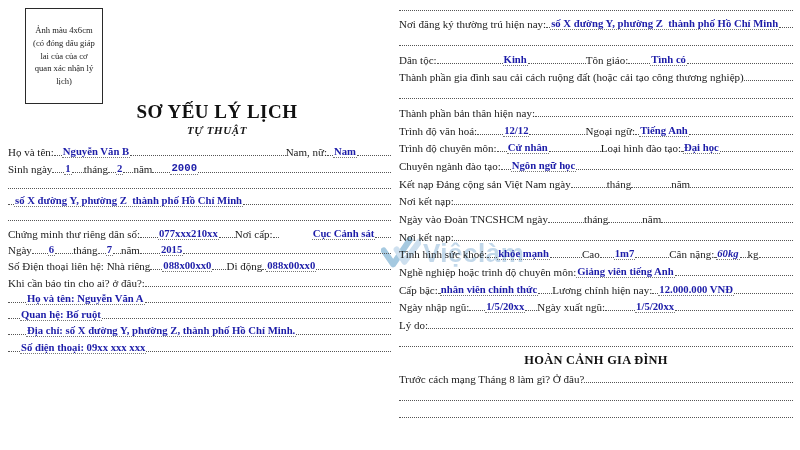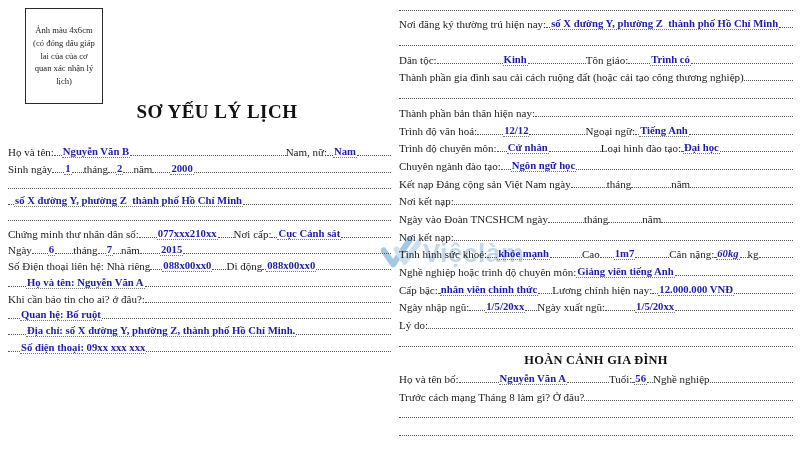--- a/index.html
+++ b/index.html
@@ -38,20 +38,21 @@
 <body>
 
 <div class="page">
 
   <div class="photo-box">
     <span>Ảnh màu 4x6cm (có đóng dấu giáp lai của của cơ quan xác nhận lý lịch)</span>
   </div>
 
   <div class="title-block">
     <div class="doc-title">SƠ YẾU LÝ LỊCH</div>
+    <div class="doc-subtitle">TỰ THUẬT</div>
   </div>
 
   <div class="watermark">
     <svg width="40" height="34" viewBox="0 0 46 36">
       <polyline points="3,15 14,31 33,3" fill="none" stroke="#8fbcd9" stroke-width="7" stroke-linecap="round" stroke-linejoin="round"></polyline>
       <polyline points="18,14 27,28 44,5" fill="none" stroke="#c2d9ec" stroke-width="7" stroke-linecap="round" stroke-linejoin="round"></polyline>
     </svg>
     <span class="wm-text">Việclàm</span>
   </div>
 
@@ -70,42 +71,42 @@
         <span class="lbl">Sinh ngày</span>
         <span class="dots fixed" style="width: 12px;"></span>
         <span class="val" style="color: rgb(28, 28, 168);">1</span>
         <span class="dots fixed" style="width: 12px;"></span>
         <span class="lbl">tháng</span>
         <span class="dots fixed" style="width: 8px;"></span>
         <span class="val" style="color: rgb(28, 28, 168);">2</span>
         <span class="dots fixed" style="width: 10px;"></span>
         <span class="lbl">năm</span>
         <span class="dots fixed" style="width: 18px;"></span>
-        <span class="val" style="color: rgb(28, 28, 168);">2000</span>
+        <span class="val" style="color: rgb(28, 28, 168); font-family: Liberation Mono, monospace;">2000</span>
         <span class="dots fill"></span>
       </div>
       <div class="row">
         <span class="dots fill"></span>
       </div>
       <div class="row">
         <span class="dots fixed" style="width: 6px;"></span>
         <span class="val" style="color: rgb(28, 28, 168);">số X đường Y, phường Z  thành phố Hồ Chí Minh</span>
         <span class="dots fill"></span>
       </div>
       <div class="row">
         <span class="dots fill"></span>
       </div>
       <div class="row">
-        <span class="lbl">Chứng minh thư nhân dân số:</span>
+        <span class="lbl">Chứng minh thư riêng dân số:</span>
         <span class="dots fixed" style="width: 18px;"></span>
         <span class="val" style="color: rgb(28, 28, 168);">077xxx210xx</span>
         <span class="dots fixed" style="width: 16px;"></span>
         <span class="lbl">Nơi cấp:</span>
         <span class="dots fixed" style="width: 6px;"></span>
-        <span class="val" style="color: rgb(28, 28, 168);">Cục Cảnh sát</span>
+        <span class="val" style="color: rgb(28, 28, 168); margin-left: 33px;">Cục Cảnh sát</span>
         <span class="dots fill"></span>
       </div>
       <div class="row">
         <span class="lbl">Ngày</span>
         <span class="dots fixed" style="width: 16px;"></span>
         <span class="val" style="color: rgb(28, 28, 168);">6</span>
         <span class="dots fixed" style="width: 18px;"></span>
         <span class="lbl">tháng</span>
         <span class="dots fixed" style="width: 8px;"></span>
         <span class="val" style="color: rgb(28, 28, 168);">7</span>
@@ -119,26 +120,26 @@
         <span class="lbl">Số Điện thoại liên hệ: Nhà riêng</span>
         <span class="dots fixed" style="width: 12px;"></span>
         <span class="val" style="color: rgb(28, 28, 168);">088x00xx0</span>
         <span class="dots fixed" style="width: 14px;"></span>
         <span class="lbl">Di động</span>
         <span class="dots fixed" style="width: 4px;"></span>
         <span class="val" style="color: rgb(28, 28, 168);">088x00xx0</span>
         <span class="dots fill"></span>
       </div>
       <div class="row">
+        <span class="lbl">Khi cần báo tin cho ai? ở đâu?:</span>
+        <span class="dots fill"></span>
+      </div>
+      <div class="row">
         <span class="dots fixed" style="width: 18px;"></span>
         <span class="val" style="color: rgb(28, 28, 168);">Họ và tên: Nguyễn Văn A</span>
-        <span class="dots fill"></span>
-      </div>
-      <div class="row">
-        <span class="lbl">Khi cần báo tin cho ai? ở đâu?:</span>
         <span class="dots fill"></span>
       </div>
       <div class="row">
         <span class="dots fixed" style="width: 12px;"></span>
         <span class="val" style="color: rgb(28, 28, 168);">Quan hệ: Bố ruột</span>
         <span class="dots fill"></span>
       </div>
       <div class="row">
         <span class="dots fixed" style="width: 18px;"></span>
         <span class="val" style="color: rgb(28, 28, 168);">Địa chỉ: số X đường Y, phường Z, thành phố Hồ Chí Minh.</span>
@@ -163,21 +164,21 @@
       <div class="row">
         <span class="dots fill"></span>
       </div>
       <div class="row">
         <span class="lbl">Dân tộc:</span>
         <span class="dots fixed" style="width: 66px;"></span>
         <span class="val" style="color: rgb(28, 28, 168);">Kinh</span>
         <span class="dots fixed" style="width: 58px;"></span>
         <span class="lbl">Tôn giáo:</span>
         <span class="dots fixed" style="width: 22px;"></span>
-        <span class="val" style="color: rgb(28, 28, 168);">Trình có</span>
+        <span class="val" style="color: rgb(28, 28, 168);">Tình có</span>
         <span class="dots fill"></span>
       </div>
       <div class="row">
         <span class="lbl">Thành phần gia đình sau cải cách ruộng đất (hoặc cải tạo công thương nghiệp)</span>
         <span class="dots fill"></span>
       </div>
       <div class="row">
         <span class="dots fill"></span>
       </div>
       <div class="row">
@@ -277,32 +278,20 @@
       </div>
       <div class="row">
         <span class="lbl">Lý do:</span>
         <span class="dots fill"></span>
       </div>
       <div class="row">
         <span class="dots fill"></span>
       </div>
       <div class="hrow">HOÀN CẢNH GIA ĐÌNH</div>
       <div class="row">
-        <span class="lbl">Họ và tên bố:</span>
-        <span class="dots fixed" style="width: 40px;"></span>
-        <span class="val" style="color: rgb(28, 28, 168);">Nguyễn Văn A</span>
-        <span class="dots fixed" style="width: 42px;"></span>
-        <span class="lbl">Tuổi:</span>
-        <span class="dots fixed" style="width: 2px;"></span>
-        <span class="val" style="color: rgb(28, 28, 168);">56</span>
-        <span class="dots fixed" style="width: 6px;"></span>
-        <span class="lbl">Nghề nghiệp</span>
-        <span class="dots fill"></span>
-      </div>
-      <div class="row">
         <span class="lbl">Trước cách mạng Tháng 8 làm gì? Ở đâu?</span>
         <span class="dots fill"></span>
       </div>
       <div class="row">
         <span class="dots fill"></span>
       </div>
       <div class="row">
         <span class="dots fill"></span>
       </div>
     </div>

